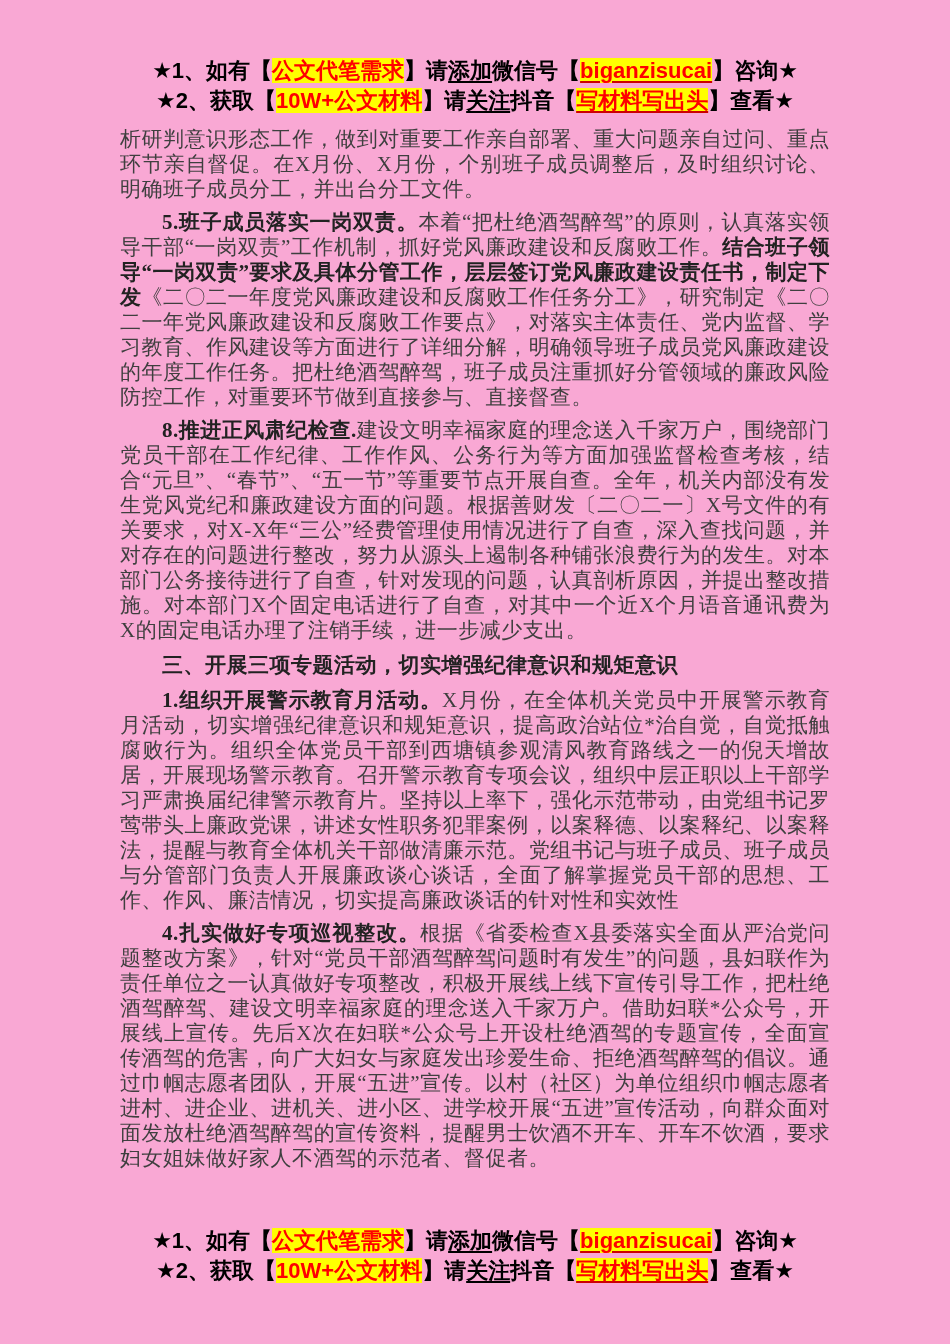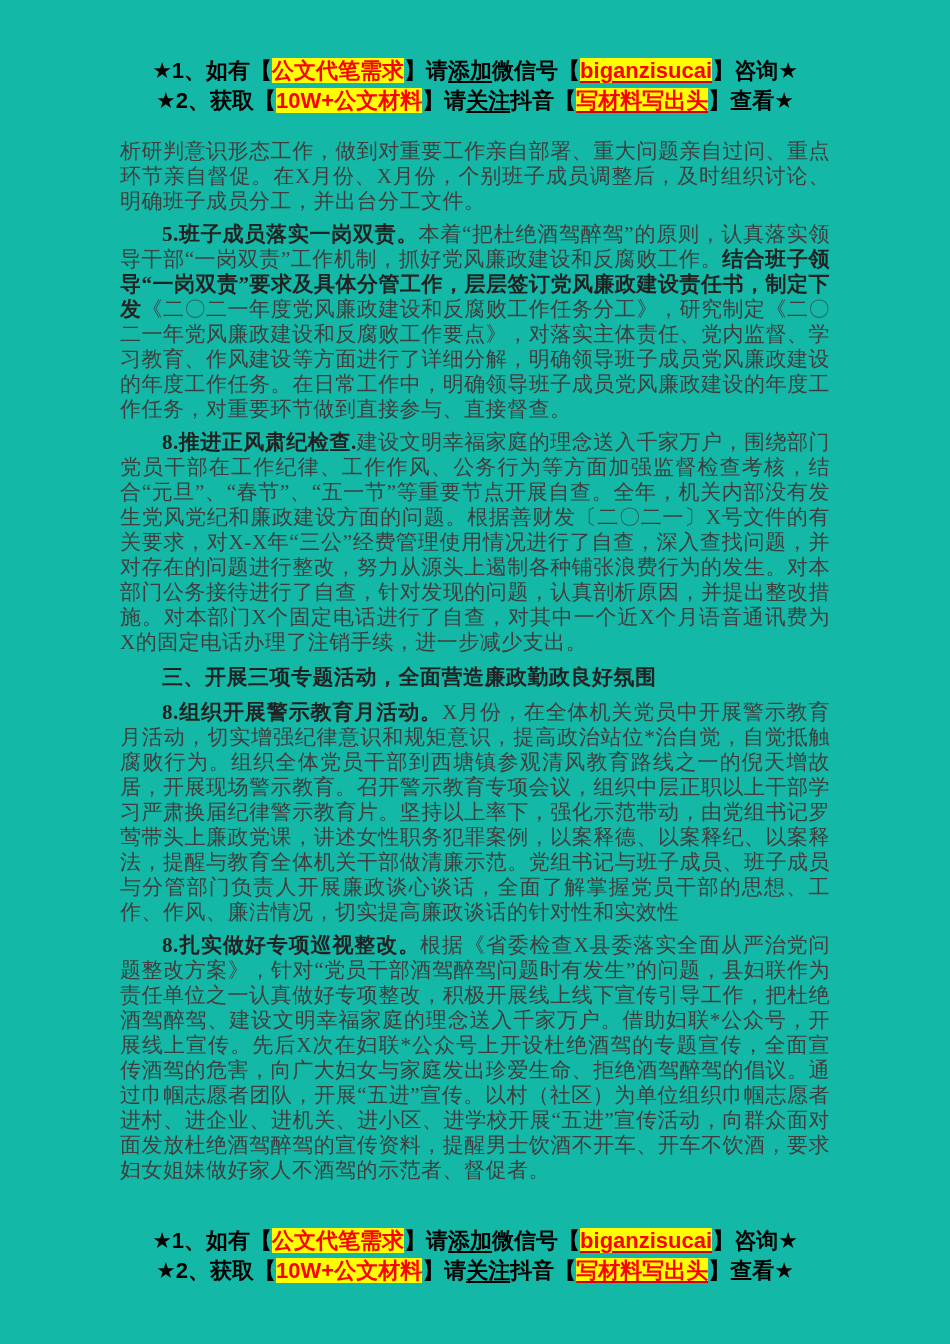--- a/index.html
+++ b/index.html
@@ -1,19 +1,19 @@
 <!DOCTYPE html>
 <html><head>
 <meta charset="utf-8">
 <style>
   html,body { margin:0; padding:0; background:#ffffff; }
   .page {
     position:relative;
     width:950px; height:1344px;
-    background:#14b8a6;
+    background:#f9a8d4;
     box-sizing:border-box;
     padding:56px 120px 58px 120px;
     display:flex; flex-direction:column;
     font-family:"Liberation Serif","DejaVu Serif",serif;
     overflow:hidden;
   }
   
   .ad {
     text-align:center;
     font-family:"Liberation Sans","DejaVu Sans",sans-serif;
@@ -29,42 +29,42 @@
   
   .doc-body {
     margin-top:11px;
     color:#3f3f3f;
     font-size:21px;
     line-height:25px;
     text-align:justify;
     letter-spacing:0.5px;
   }
   .para { margin:0 0 8px 0; text-indent:2em; }
-  .para.no-indent { text-indent:0;margin-top:12px; }
+  .para.no-indent { text-indent:0; }
   .para .b { font-weight:bold; color:#222222; }
   .para.heading { margin:10px 0 10px 0; }
   .footer-ad { margin-top:auto; }
 </style>
 </head>
 <body>
 
 <div class="page">
 
   <div class="ad header-ad">
     <div class="ad-line"><span>★1、如有【</span><span class="hl">公文代笔需求</span><span>】请</span><span class="ul">添加</span><span>微信号【</span><span class="hl ulr">biganzisucai</span><span>】咨询★</span></div>
     <div class="ad-line"><span>★2、获取【</span><span class="hl">10W+公文材料</span><span>】请</span><span class="ul">关注</span><span>抖音【</span><span class="hl ulr">写材料写出头</span><span>】查看★</span></div>
   </div>
 
   <div class="doc-body">
     <p class="para no-indent"><span>析研判意识形态工作，做到对重要工作亲自部署、重大问题亲自过问、重点环节亲自督促。在X月份、X月份，个别班子成员调整后，及时组织讨论、明确班子成员分工，并出台分工文件。</span></p>
-    <p class="para"><span class="b">5.班子成员落实一岗双责。</span><span>本着“把杜绝酒驾醉驾”的原则，认真落实领导干部“一岗双责”工作机制，抓好党风廉政建设和反腐败工作。</span><span class="b">结合班子领导“一岗双责”要求及具体分管工作，层层签订党风廉政建设责任书，制定下发</span><span>《二〇二一年度党风廉政建设和反腐败工作任务分工》，研究制定《二〇二一年党风廉政建设和反腐败工作要点》，对落实主体责任、党内监督、学习教育、作风建设等方面进行了详细分解，明确领导班子成员党风廉政建设的年度工作任务。在日常工作中，明确领导班子成员党风廉政建设的年度工作任务，对重要环节做到直接参与、直接督查。</span></p>
+    <p class="para"><span class="b">5.班子成员落实一岗双责。</span><span>本着“把杜绝酒驾醉驾”的原则，认真落实领导干部“一岗双责”工作机制，抓好党风廉政建设和反腐败工作。</span><span class="b">结合班子领导“一岗双责”要求及具体分管工作，层层签订党风廉政建设责任书，制定下发</span><span>《二〇二一年度党风廉政建设和反腐败工作任务分工》，研究制定《二〇二一年党风廉政建设和反腐败工作要点》，对落实主体责任、党内监督、学习教育、作风建设等方面进行了详细分解，明确领导班子成员党风廉政建设的年度工作任务。把杜绝酒驾醉驾，班子成员注重抓好分管领域的廉政风险防控工作，对重要环节做到直接参与、直接督查。</span></p>
     <p class="para"><span class="b">8.推进正风肃纪检查.</span><span>建设文明幸福家庭的理念送入千家万户，围绕部门党员干部在工作纪律、工作作风、公务行为等方面加强监督检查考核，结合“元旦”、“春节”、“五一节”等重要节点开展自查。全年，机关内部没有发生党风党纪和廉政建设方面的问题。根据善财发〔二〇二一〕X号文件的有关要求，对X-X年“三公”经费管理使用情况进行了自查，深入查找问题，并对存在的问题进行整改，努力从源头上遏制各种铺张浪费行为的发生。对本部门公务接待进行了自查，针对发现的问题，认真剖析原因，并提出整改措施。对本部门X个固定电话进行了自查，对其中一个近X个月语音通讯费为X的固定电话办理了注销手续，进一步减少支出。</span></p>
-    <p class="para heading"><span class="b">三、开展三项专题活动，全面营造廉政勤政良好氛围</span></p>
-    <p class="para"><span class="b">8.组织开展警示教育月活动。</span><span>X月份，在全体机关党员中开展警示教育月活动，切实增强纪律意识和规矩意识，提高政治站位*治自觉，自觉抵触腐败行为。组织全体党员干部到西塘镇参观清风教育路线之一的倪天增故居，开展现场警示教育。召开警示教育专项会议，组织中层正职以上干部学习严肃换届纪律警示教育片。坚持以上率下，强化示范带动，由党组书记罗莺带头上廉政党课，讲述女性职务犯罪案例，以案释德、以案释纪、以案释法，提醒与教育全体机关干部做清廉示范。党组书记与班子成员、班子成员与分管部门负责人开展廉政谈心谈话，全面了解掌握党员干部的思想、工作、作风、廉洁情况，切实提高廉政谈话的针对性和实效性</span></p>
-    <p class="para"><span class="b">8.扎实做好专项巡视整改。</span><span>根据《省委检查X县委落实全面从严治党问题整改方案》，针对“党员干部酒驾醉驾问题时有发生”的问题，县妇联作为责任单位之一认真做好专项整改，积极开展线上线下宣传引导工作，把杜绝酒驾醉驾、建设文明幸福家庭的理念送入千家万户。借助妇联*公众号，开展线上宣传。先后X次在妇联*公众号上开设杜绝酒驾的专题宣传，全面宣传酒驾的危害，向广大妇女与家庭发出珍爱生命、拒绝酒驾醉驾的倡议。通过巾帼志愿者团队，开展“五进”宣传。以村（社区）为单位组织巾帼志愿者进村、进企业、进机关、进小区、进学校开展“五进”宣传活动，向群众面对面发放杜绝酒驾醉驾的宣传资料，提醒男士饮酒不开车、开车不饮酒，要求妇女姐妹做好家人不酒驾的示范者、督促者。</span></p>
+    <p class="para heading"><span class="b">三、开展三项专题活动，切实增强纪律意识和规矩意识</span></p>
+    <p class="para"><span class="b">1.组织开展警示教育月活动。</span><span>X月份，在全体机关党员中开展警示教育月活动，切实增强纪律意识和规矩意识，提高政治站位*治自觉，自觉抵触腐败行为。组织全体党员干部到西塘镇参观清风教育路线之一的倪天增故居，开展现场警示教育。召开警示教育专项会议，组织中层正职以上干部学习严肃换届纪律警示教育片。坚持以上率下，强化示范带动，由党组书记罗莺带头上廉政党课，讲述女性职务犯罪案例，以案释德、以案释纪、以案释法，提醒与教育全体机关干部做清廉示范。党组书记与班子成员、班子成员与分管部门负责人开展廉政谈心谈话，全面了解掌握党员干部的思想、工作、作风、廉洁情况，切实提高廉政谈话的针对性和实效性</span></p>
+    <p class="para"><span class="b">4.扎实做好专项巡视整改。</span><span>根据《省委检查X县委落实全面从严治党问题整改方案》，针对“党员干部酒驾醉驾问题时有发生”的问题，县妇联作为责任单位之一认真做好专项整改，积极开展线上线下宣传引导工作，把杜绝酒驾醉驾、建设文明幸福家庭的理念送入千家万户。借助妇联*公众号，开展线上宣传。先后X次在妇联*公众号上开设杜绝酒驾的专题宣传，全面宣传酒驾的危害，向广大妇女与家庭发出珍爱生命、拒绝酒驾醉驾的倡议。通过巾帼志愿者团队，开展“五进”宣传。以村（社区）为单位组织巾帼志愿者进村、进企业、进机关、进小区、进学校开展“五进”宣传活动，向群众面对面发放杜绝酒驾醉驾的宣传资料，提醒男士饮酒不开车、开车不饮酒，要求妇女姐妹做好家人不酒驾的示范者、督促者。</span></p>
   </div>
 
   <div class="ad footer-ad">
     <div class="ad-line"><span>★1、如有【</span><span class="hl">公文代笔需求</span><span>】请</span><span class="ul">添加</span><span>微信号【</span><span class="hl ulr">biganzisucai</span><span>】咨询★</span></div>
     <div class="ad-line"><span>★2、获取【</span><span class="hl">10W+公文材料</span><span>】请</span><span class="ul">关注</span><span>抖音【</span><span class="hl ulr">写材料写出头</span><span>】查看★</span></div>
   </div>
 
 </div>
 
 </body></html>

